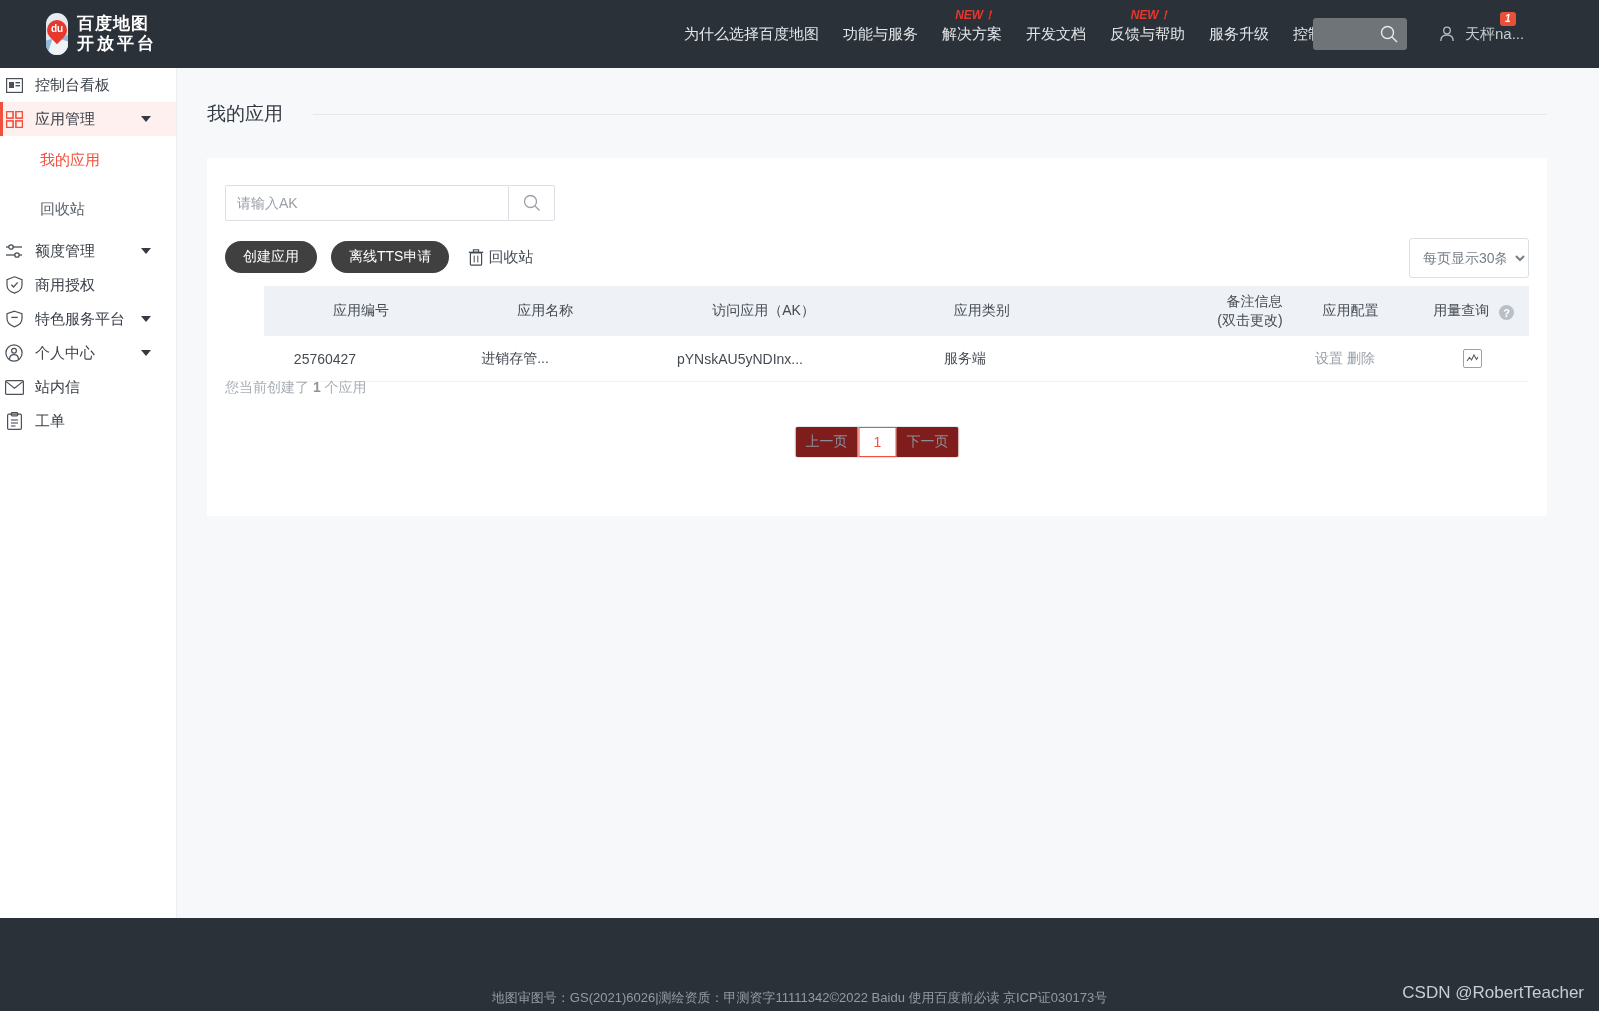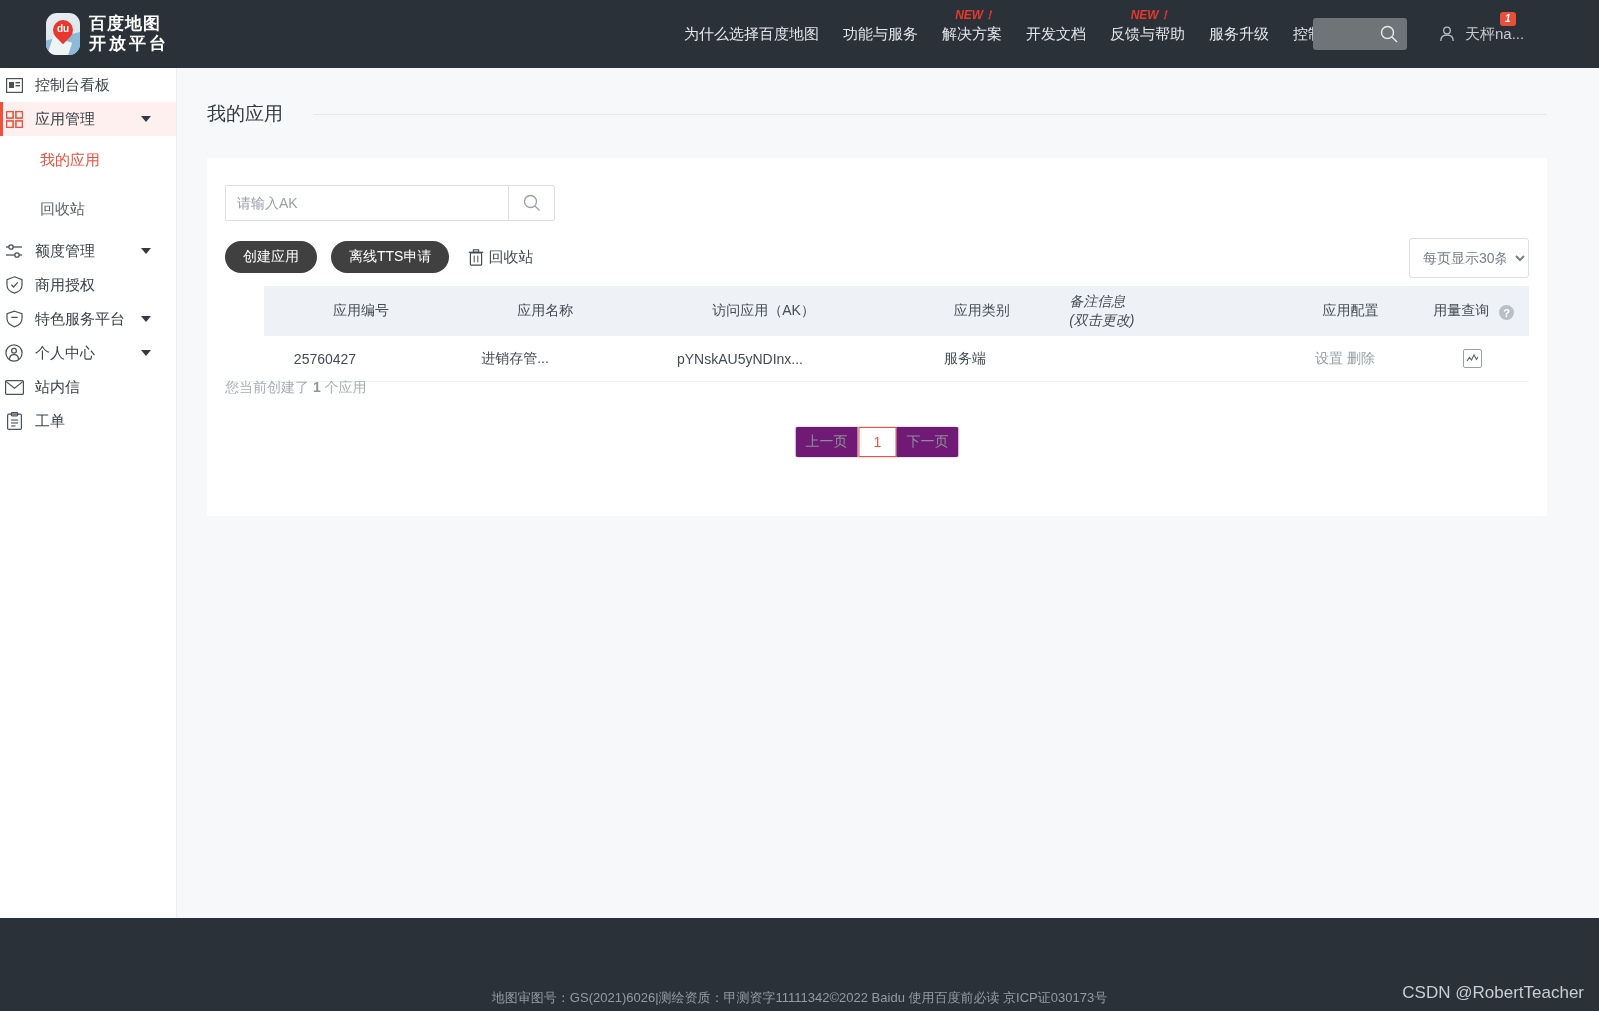--- a/index.html
+++ b/index.html
@@ -21,21 +21,21 @@
     position: absolute; top: 0; left: 0;
     width: 1599px; height: 68px;
     background: #2b3138;
     display: flex; align-items: center;
   }
   .logo-wrap {
     display: flex; align-items: center;
     margin-left: 46px;
   }
   .logo-mark {
-    width: 34px; height: 42px;
+    width: 22px; height: 42px;
     border-radius: 11px;
     background: linear-gradient(160deg,#e9eef2 0%, #dfe7ec 45%, #cfe0ea 100%);
     position: relative; overflow: hidden;
     flex: none;
   }
   .logo-mark .road {
     position: absolute; left: -6px; bottom: -8px;
     width: 60px; height: 28px;
     background: #8fb9d8;
     transform: rotate(-14deg);
@@ -282,21 +282,21 @@
     align-items: center;
     color: #454c54;
     font-size: 14px;
     background: #fff;
     border-bottom: 1px solid #f0f2f4;
   }
   .c0 { width: 200px; text-align: center; }
   .c1 { width: 180px; text-align: center; }
   .c2 { width: 270px; text-align: center; }
   .c3 { width: 180px; text-align: center; }
-  .c4 { width: 220px; text-align: left; font-style: italic; }
+  .c4 { width: 220px; text-align: right; }
   .c5 { width: 140px; text-align: center; }
   .c6 { width: 114px; text-align: center; }
   .two-line { line-height: 19px; }
   .help-dot {
     display: inline-flex; align-items: center; justify-content: center;
     width: 15px; height: 15px; border-radius: 50%;
     background: #b9bfc6; color: #fff;
     font-size: 11px; font-weight: bold;
     margin-left: 6px;
     vertical-align: -2px;
@@ -322,21 +322,21 @@
     transform: translateX(-50%);
     display: flex;
     border: 1px solid #e4e7ea;
     border-radius: 3px;
     overflow: hidden;
   }
   .pg {
     min-width: 58px; height: 30px;
     display: flex; align-items: center; justify-content: center;
     font-size: 14px; color: #8a9099;
-    background: #701a75;
+    background: #7f1d1d;
     cursor: pointer;
     border-right: 1px solid #e4e7ea;
     padding: 0 10px;
   }
   .pg:last-child { border-right: none; }
   .pg.current {
     color: #f4503c;
     border: 1px solid #f4503c;
     min-width: 38px;
     height: 30px;

